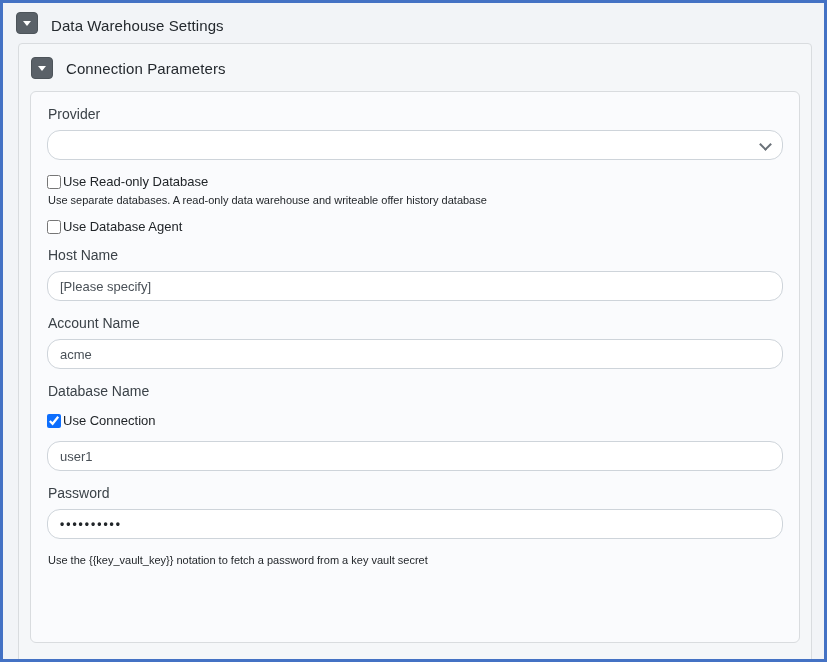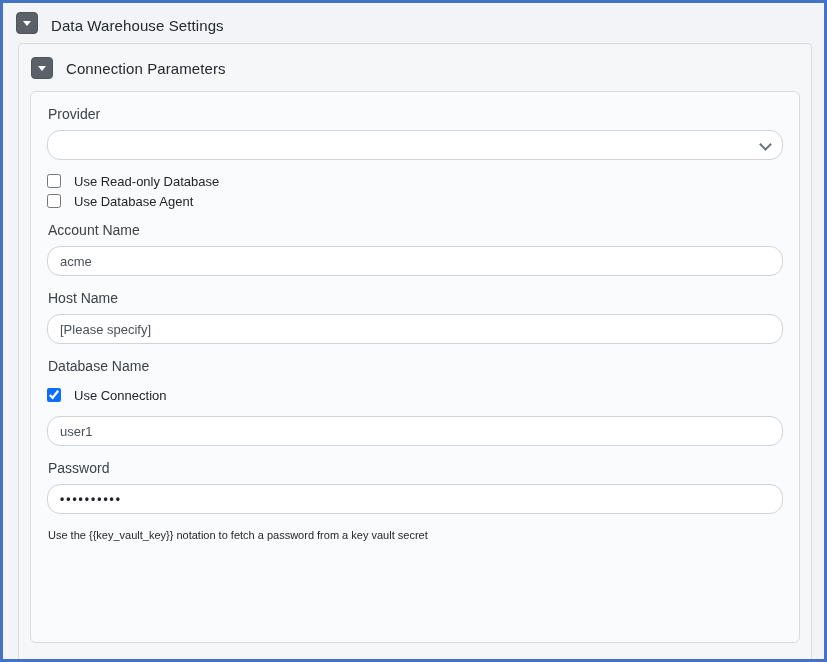--- a/index.html
+++ b/index.html
@@ -34,21 +34,21 @@
     display:block;width:100%;height:29px;box-sizing:border-box;
     border:1px solid #ced4da;border-radius:13px;background:#fff;
     padding:14px 12px;font-size:13px;color:#495057;font-family:inherit;outline:none;
   }
   .select-wrap{position:relative;}
   select.text-input{appearance:none;-webkit-appearance:none;-moz-appearance:none;padding-right:30px;}
   .select-chevron{
     position:absolute;right:13px;top:10px;width:7px;height:7px;pointer-events:none;
     border-right:2px solid #6a7178;border-bottom:2px solid #6a7178;transform:rotate(45deg);
   }
-  .check-row{display:flex;align-items:flex-start;gap:13px;margin-bottom:13px;}
+  .check-row{display:flex;align-items:center;gap:2px;margin-bottom:13px;}
   .check-row.has-help{margin-bottom:5px;}
   .check-row input[type=checkbox]{width:14px;height:14px;margin:0;accent-color:var(--check);cursor:pointer;}
   .check-label{font-size:13px;color:#212529;}
   .help-text{font-size:11px;color:#23272b;margin:0 0 13px 1px;}
   .password-input{font-weight:700;letter-spacing:2px;font-size:12px;color:#212529;}
 </style>
 </head>
 <body>
 
 <div class="app-header">
@@ -75,34 +75,35 @@
           <option>Snowflake</option>
         </select>
         <span class="select-chevron"></span>
       </div>
     </div>
 
     <div class="check-row has-help">
       <input type="checkbox" style="">
       <span class="check-label">Use Read-only Database</span>
     </div>
+    <div class="help-text">Use separate databases. A read-only data warehouse and writeable offer history database</div>
 
     <div class="check-row">
       <input type="checkbox" style="">
       <span class="check-label">Use Database Agent</span>
     </div>
 
     <div class="form-group">
-      <label class="form-label">Account Name</label>
-      <input class="text-input" type="text" value="acme" style="">
+      <label class="form-label">Host Name</label>
+      <input class="text-input" type="text" value="[Please specify]" style="">
     </div>
 
     <div class="form-group">
-      <label class="form-label">Host Name</label>
-      <input class="text-input" type="text" value="[Please specify]" style="">
+      <label class="form-label">Account Name</label>
+      <input class="text-input" type="text" value="acme" style="">
     </div>
 
     <div class="form-group">
       <label class="form-label">Database Name</label>
     </div>
 
     <div class="check-row">
       <input type="checkbox" checked="" style="">
       <span class="check-label">Use Connection</span>
     </div>

